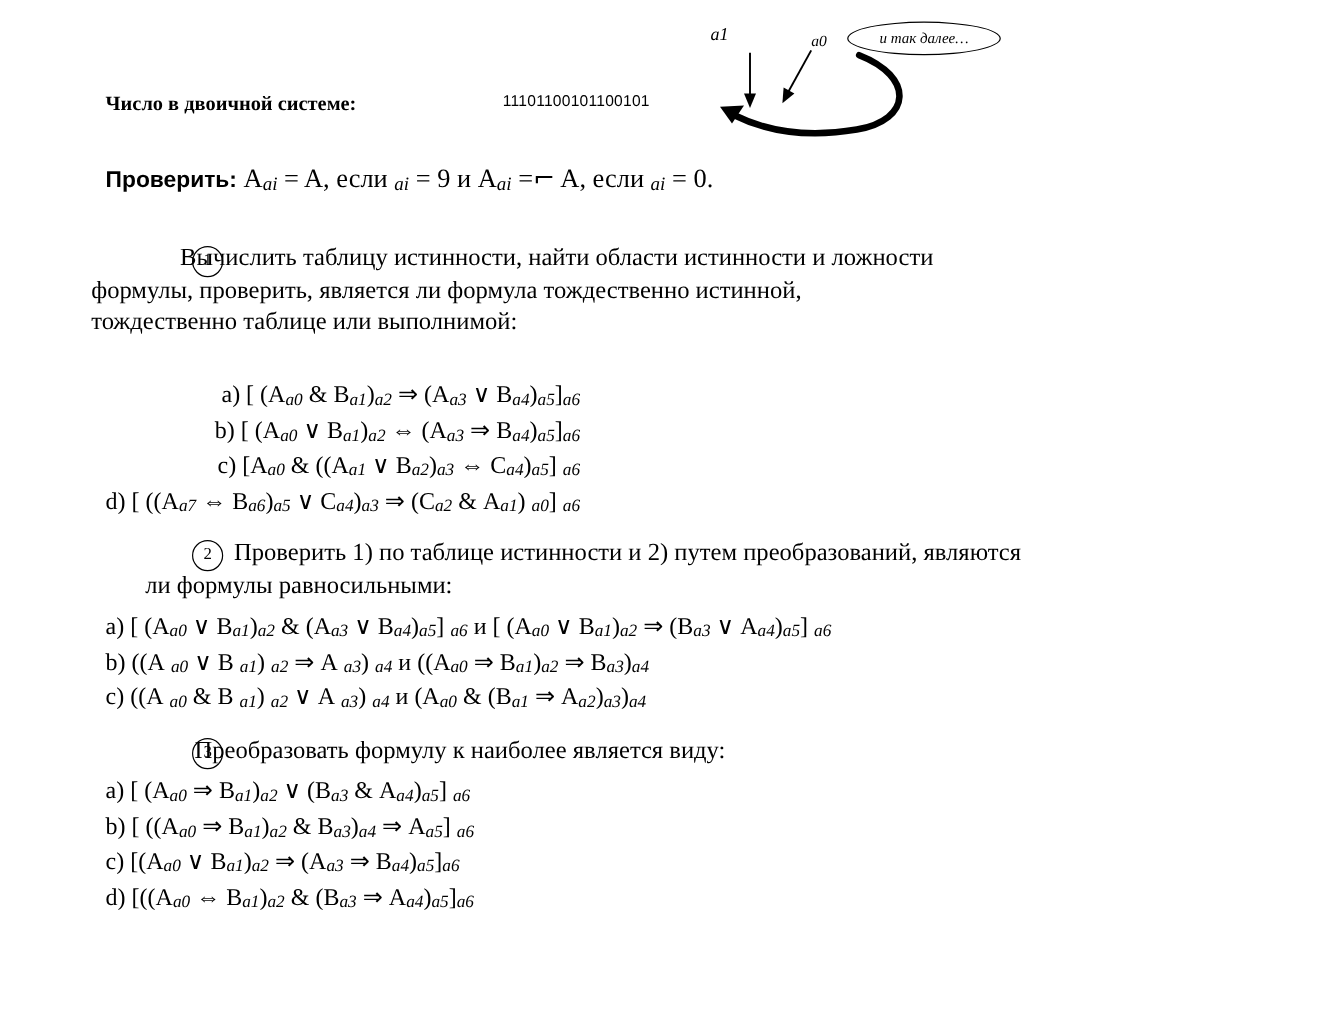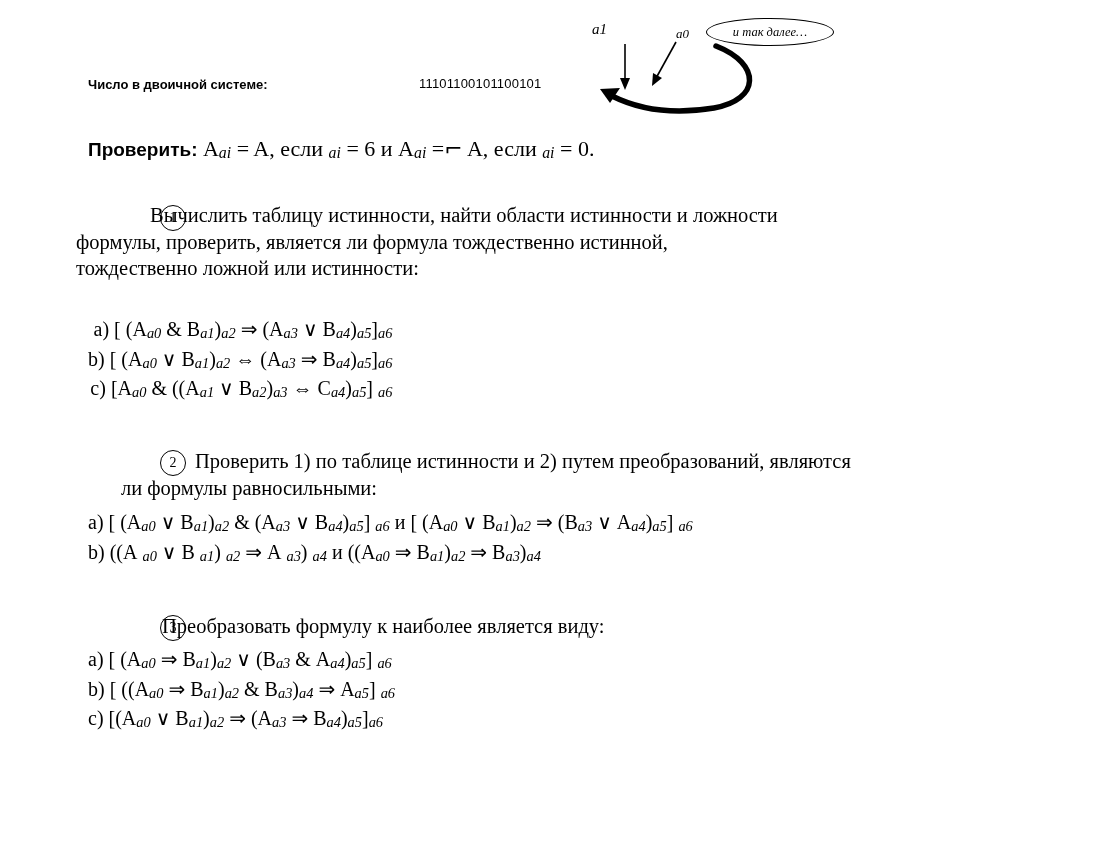--- a/index.html
+++ b/index.html
@@ -60,23 +60,23 @@
     width: 1119px;
     height: 842px;
     pointer-events: none;
   }
 
   
   .binary-label {
     position: absolute;
     left: 88px;
     top: 77px;
-    font-family: Liberation Sans, sans-serif;
+    font-family: Liberation Serif, serif;
     font-weight: bold;
-    font-size: 13px;
+    font-size: 17px;
   }
   .binary-value {
     position: absolute;
     left: 419px;
     top: 76px;
     font-family: "Liberation Sans", sans-serif;
     font-size: 13px;
     letter-spacing: 0.2px;
   }
 
@@ -149,52 +149,55 @@
   <div class="bubble">и так далее…</div>
 
   <div class="binary-label">Число в двоичной системе:</div>
   <div class="binary-value">11101100101100101</div>
 
   <div class="notation">
     <span class="lead">Проверить:</span>
     <span>А</span><span class="sub">ai</span>
     <span>= A, если</span>
     <span class="sub">ai</span>
-    <span>= 6 и А</span><span class="sub">ai</span>
+    <span>= 9 и А</span><span class="sub">ai</span>
     <span>=</span><span class="neg">⌐</span>
     <span>A, если</span>
     <span class="sub">ai</span>
     <span>= 0.</span>
   </div>
 
   <div class="circle-num" style="left:160px; top:205px;">1</div>
   <div class="para" style="left:76px; top:202px; width:900px;">
     <span class="indent-first"></span><span>Вычислить таблицу истинности, найти области истинности и ложности</span><br>
     <span>формулы, проверить, является ли формула тождественно истинной,</span><br>
-    <span>тождественно ложной или истинности:</span>
+    <span>тождественно таблице или выполнимой:</span>
   </div>
   <div class="flist" style="left:88px; top:315px;text-align:right;">
     <div class="row">a) [ (А<span class="sub">a0</span> &amp; В<span class="sub">a1</span>)<span class="sub">a2</span> ⇒ (А<span class="sub">a3</span> ∨ В<span class="sub">a4</span>)<span class="sub">a5</span>]<span class="sub">a6</span></div>
     <div class="row">b) [ (А<span class="sub">a0</span> ∨ В<span class="sub">a1</span>)<span class="sub">a2</span> ⇔ (А<span class="sub">a3</span> ⇒ В<span class="sub">a4</span>)<span class="sub">a5</span>]<span class="sub">a6</span></div>
     <div class="row">c) [А<span class="sub">a0</span> &amp; ((А<span class="sub">a1</span> ∨ В<span class="sub">a2</span>)<span class="sub">a3</span> ⇔ С<span class="sub">a4</span>)<span class="sub">a5</span>] <span class="sub">a6</span></div>
+    <div class="row">d) [ ((А<span class="sub">a7</span> ⇔ В<span class="sub">a6</span>)<span class="sub">a5</span> ∨ С<span class="sub">a4</span>)<span class="sub">a3</span> ⇒ (С<span class="sub">a2</span> &amp; А<span class="sub">a1</span>) <span class="sub">a0</span>] <span class="sub">a6</span></div>
   </div>
 
   <div class="circle-num" style="left:160px; top:450px;">2</div>
   <div class="para" style="left:88px; top:448px; width:940px;margin-left:33px;">
     <span class="indent-first"></span><span>Проверить 1) по таблице истинности и 2) путем преобразований, являются</span><br>
     <span>ли формулы равносильными:</span>
   </div>
   <div class="flist" style="left:88px; top:508px;">
     <div class="row">a) [ (А<span class="sub">a0</span> ∨ В<span class="sub">a1</span>)<span class="sub">a2</span> &amp; (А<span class="sub">a3</span> ∨ В<span class="sub">a4</span>)<span class="sub">a5</span>] <span class="sub">a6</span> и [ (А<span class="sub">a0</span> ∨ В<span class="sub">a1</span>)<span class="sub">a2</span> ⇒ (В<span class="sub">a3</span> ∨ А<span class="sub">a4</span>)<span class="sub">a5</span>] <span class="sub">a6</span></div>
     <div class="row">b) ((А <span class="sub">a0</span> ∨ В <span class="sub">a1</span>) <span class="sub">a2</span> ⇒ А <span class="sub">a3</span>) <span class="sub">a4</span> и ((А<span class="sub">a0</span> ⇒ В<span class="sub">a1</span>)<span class="sub">a2</span> ⇒ В<span class="sub">a3</span>)<span class="sub">a4</span></div>
+    <div class="row">c) ((А <span class="sub">a0</span> &amp; В <span class="sub">a1</span>) <span class="sub">a2</span> ∨ А <span class="sub">a3</span>) <span class="sub">a4</span> и (А<span class="sub">a0</span> &amp; (В<span class="sub">a1</span> ⇒ А<span class="sub">a2</span>)<span class="sub">a3</span>)<span class="sub">a4</span></div>
   </div>
 
   <div class="circle-num" style="left:160px; top:615px;">3</div>
   <div class="para" style="left:88px; top:613px; width:900px;">
     <span class="indent-first"></span><span>Преобразовать формулу к наиболее является виду:</span>
   </div>
   <div class="flist" style="left:88px; top:645px;">
     <div class="row">a) [ (А<span class="sub">a0</span> ⇒ В<span class="sub">a1</span>)<span class="sub">a2</span> ∨ (В<span class="sub">a3</span> &amp; А<span class="sub">a4</span>)<span class="sub">a5</span>] <span class="sub">a6</span></div>
     <div class="row">b) [ ((А<span class="sub">a0</span> ⇒ В<span class="sub">a1</span>)<span class="sub">a2</span> &amp; В<span class="sub">a3</span>)<span class="sub">a4</span> ⇒ А<span class="sub">a5</span>] <span class="sub">a6</span></div>
     <div class="row">c) [(А<span class="sub">a0</span> ∨ В<span class="sub">a1</span>)<span class="sub">a2</span> ⇒ (А<span class="sub">a3</span> ⇒ В<span class="sub">a4</span>)<span class="sub">a5</span>]<span class="sub">a6</span></div>
+    <div class="row">d) [((А<span class="sub">a0</span> ⇔ В<span class="sub">a1</span>)<span class="sub">a2</span> &amp; (В<span class="sub">a3</span> ⇒ А<span class="sub">a4</span>)<span class="sub">a5</span>]<span class="sub">a6</span></div>
   </div>
 
 </div>
 
 </body></html>

